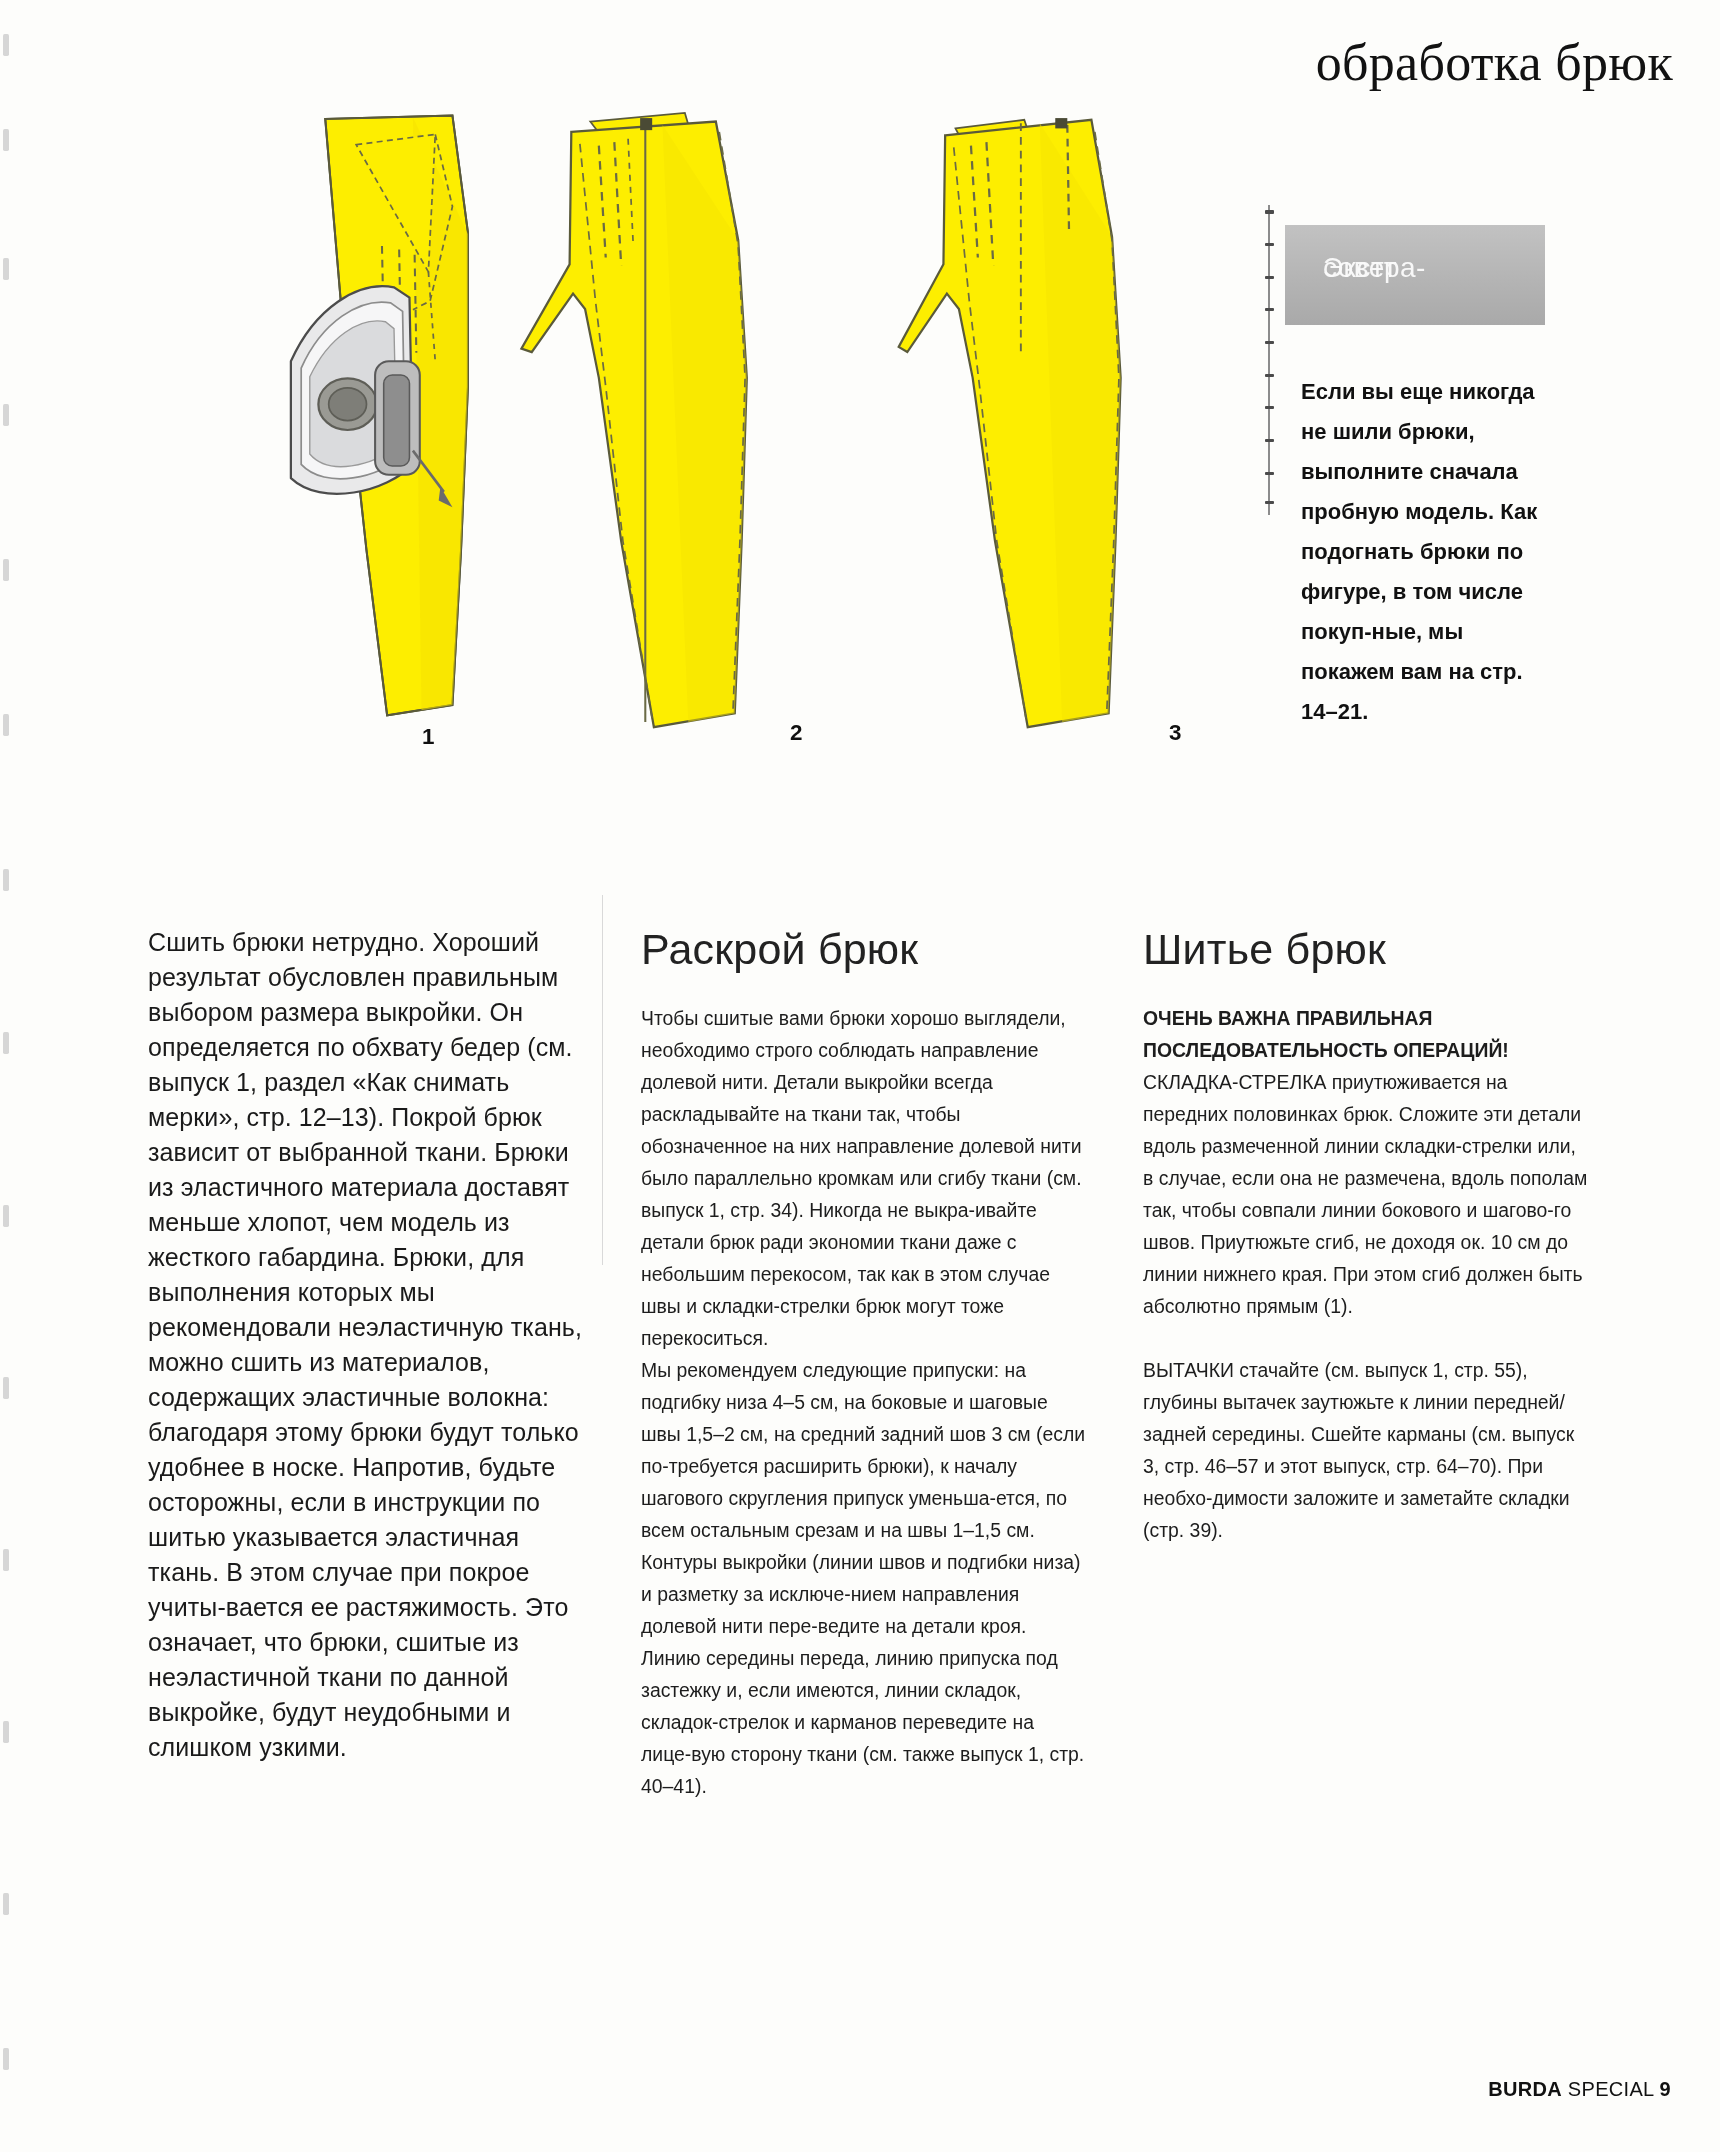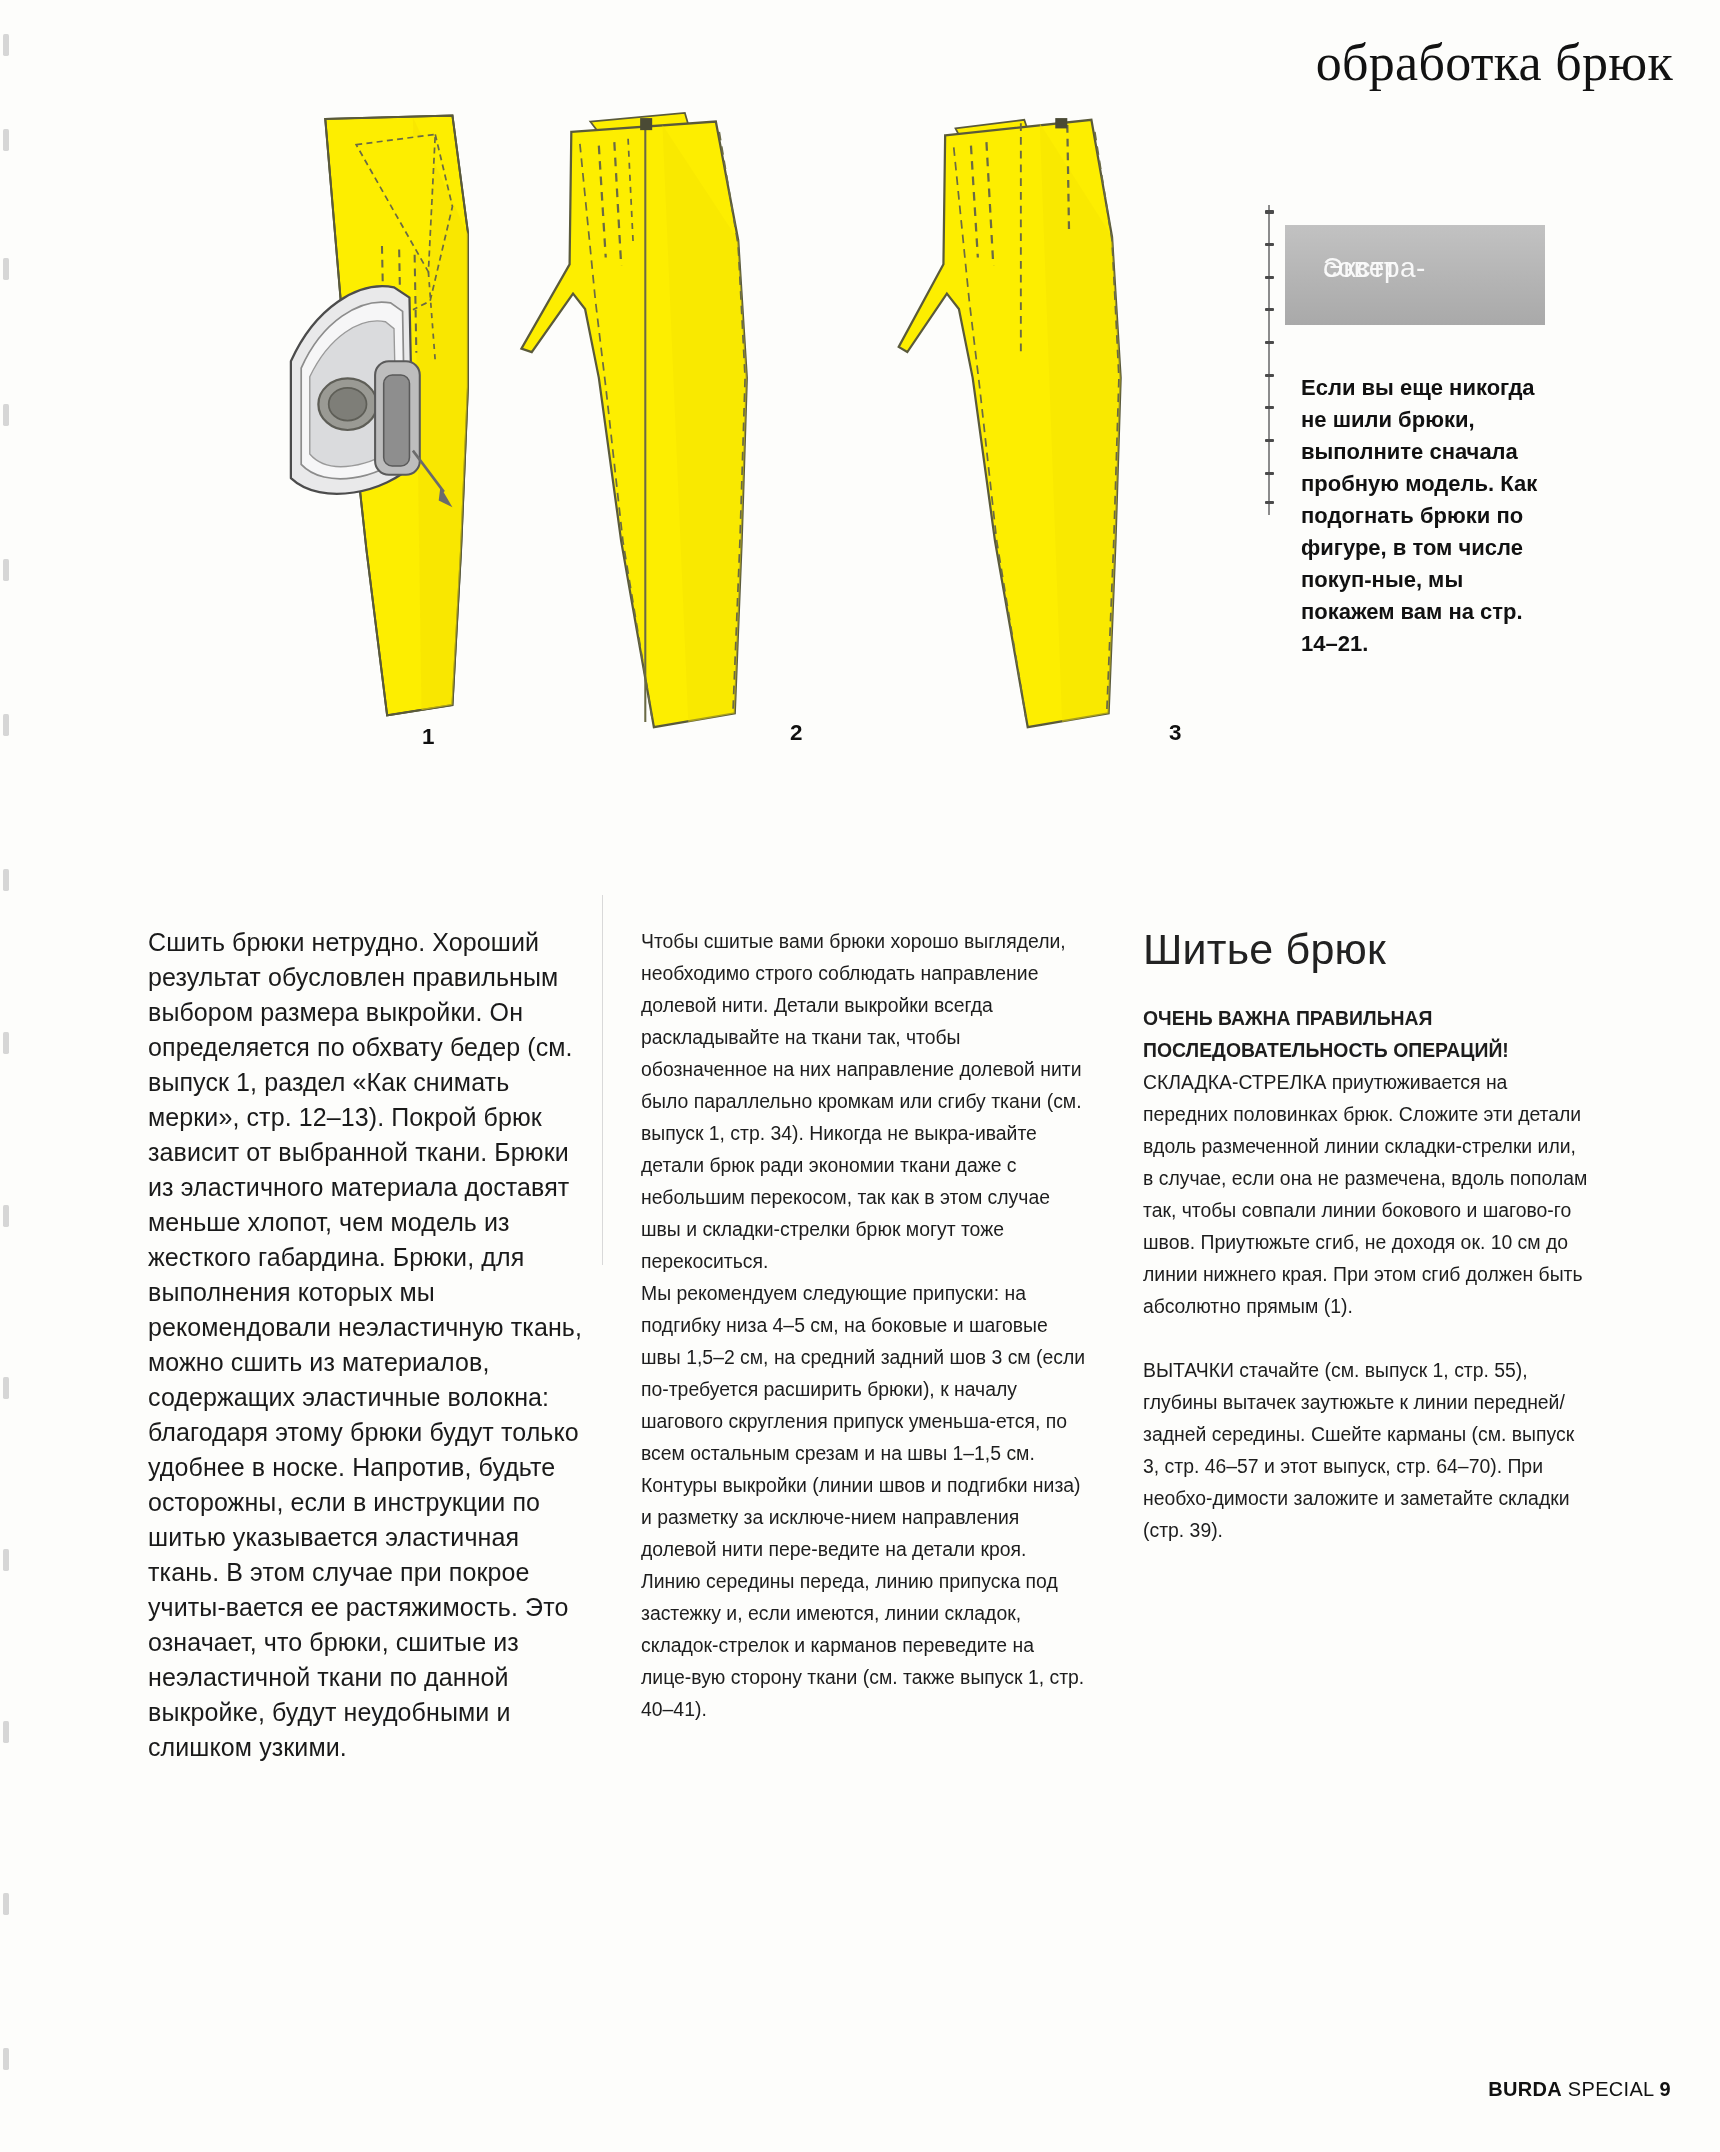--- a/index.html
+++ b/index.html
@@ -26,21 +26,21 @@
 
   
   .tipbox{position:absolute;left:1285px;top:225px;width:260px;height:100px;
           background:linear-gradient(180deg,#c2c2c2 0%,#b4b4b4 55%,#a9a9a9 100%);}
   .tipbox span{position:absolute;left:19px;top:12px;color:#ffffff;font-size:28px;
           line-height:37px;font-weight:500;letter-spacing:0.4px;opacity:.95;}
   .tipclip{position:absolute;left:1258px;top:205px;width:22.4px;height:310px;}
   .tipclip i{position:absolute;left:6.9px;width:9.5px;height:3.4px;background:#4b4b4b;border-radius:0.9px;}
   .tipclip .spine{position:absolute;left:10.3px;top:0;width:1.7px;height:310px;background:#8c8c8c;}
   .tiptext{position:absolute;left:1301px;top:372px;width:258px;font-weight:bold;
-          font-size:22px;line-height:32px;color:#111;}
+          font-size:22px;line-height:40px;color:#111;}
 
   
   .cols{position:absolute;left:0;top:925px;width:1721px;height:1118px;}
   .col{position:absolute;top:0;}
   .col1{left:148px;width:441px;}
   .col2{left:641px;width:447px;}
   .col3{left:1143px;width:447px;}
 
   .lead{font-size:25px;line-height:35px;color:#1a1a1a;letter-spacing:0.1px;}
   .coltitle{font-size:43px;line-height:48px;font-weight:400;color:#222;margin:0 0 29px 0;
@@ -179,20 +179,21 @@
 
   <div class="vrule"></div>
 
   <div class="cols">
 
     <div class="col col1">
       <div class="lead">Сшить брюки нетрудно. Хороший результат обусловлен правильным выбором размера выкройки. Он определяется по обхвату бедер (см. выпуск 1, раздел «Как снимать мерки», стр. 12–13). Покрой брюк зависит от выбранной ткани. Брюки из эластичного материала доставят меньше хлопот, чем модель из жесткого габардина. Брюки, для выполнения которых мы рекомендовали неэластичную ткань, можно сшить из материалов, содержащих эластичные волокна: благодаря этому брюки будут только удобнее в носке. Напротив, будьте осторожны, если в инструкции по шитью указывается эластичная ткань. В этом случае при покрое учиты-вается ее растяжимость. Это означает, что брюки, сшитые из неэластичной ткани по данной выкройке, будут неудобными и слишком узкими.</div>
     </div>
 
     <div class="col col2">
+      <h2 class="coltitle">Раскрой брюк</h2>
       <div class="body">
         <p>Чтобы сшитые вами брюки хорошо выглядели, необходимо строго соблюдать направление долевой нити. Детали выкройки всегда раскладывайте на ткани так, чтобы обозначенное на них направление долевой нити было параллельно кромкам или сгибу ткани (см. выпуск 1, стр. 34).  Никогда не выкра-ивайте детали брюк ради экономии ткани даже с небольшим перекосом, так как в этом случае швы и складки-стрелки брюк могут тоже перекоситься.</p>
         <p>
           <b>Мы рекомендуем следующие припуски:</b><span> на подгибку низа 4–5 см, на боковые и шаговые швы 1,5–2 см, на средний задний шов 3 см (если по-требуется расширить брюки), к началу шагового скругления припуск уменьша-ется, по всем остальным срезам и на швы 1–1,5 см. Контуры выкройки (линии швов и подгибки низа) и разметку за исключе-нием направления долевой нити пере-ведите на детали кроя. Линию середины переда, линию припуска под застежку и, если имеются, линии складок, складок-стрелок и карманов переведите на лице-вую сторону ткани (см. также выпуск 1, стр. 40–41).</span>
         </p>
       </div>
     </div>
 
     <div class="col col3">
       <h2 class="coltitle">Шитье брюк</h2>

